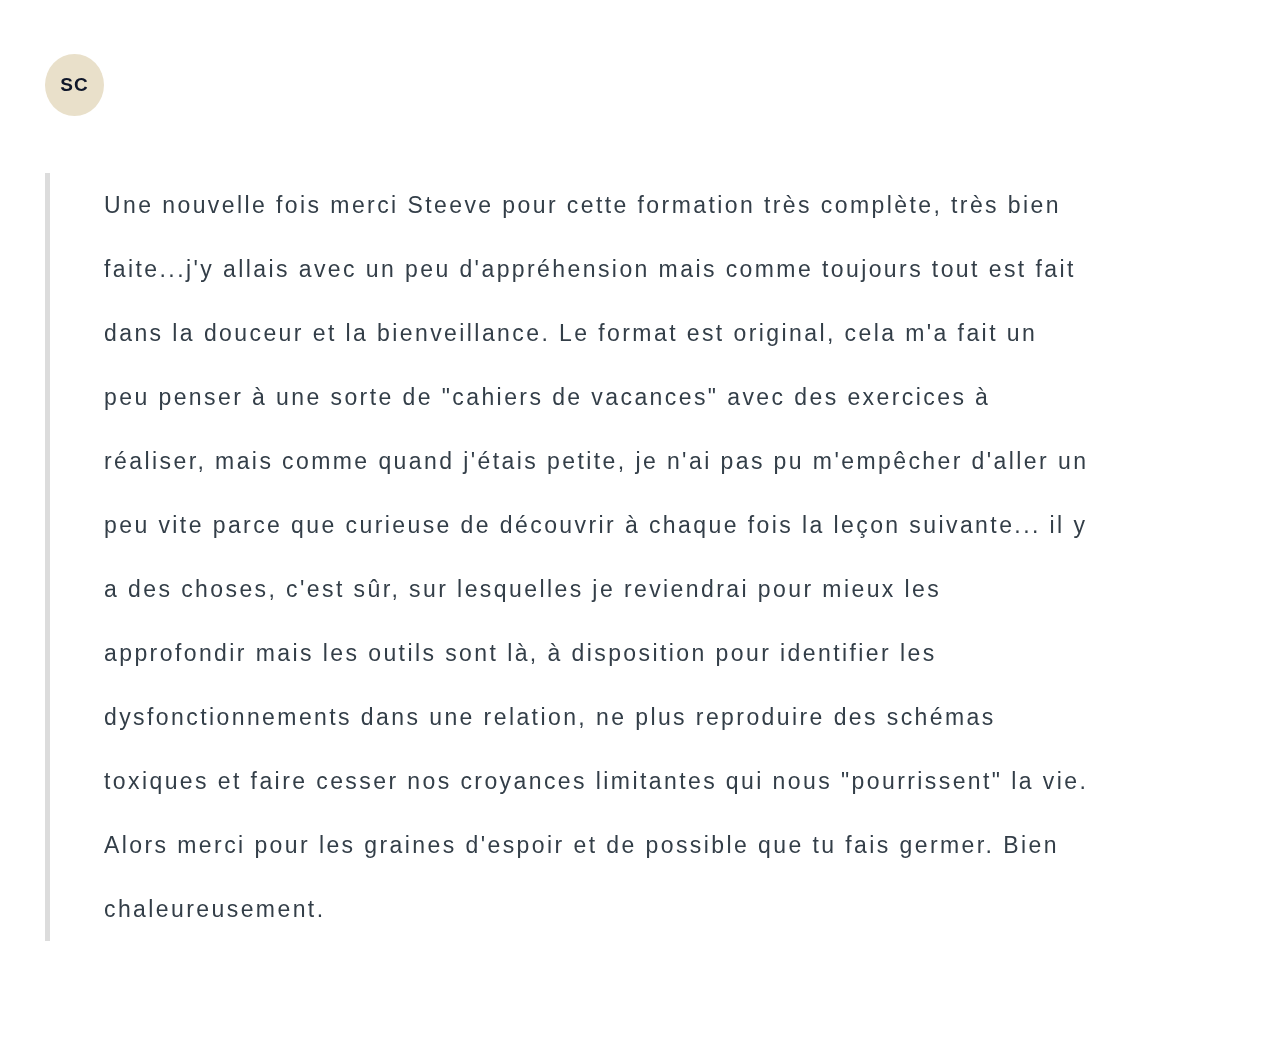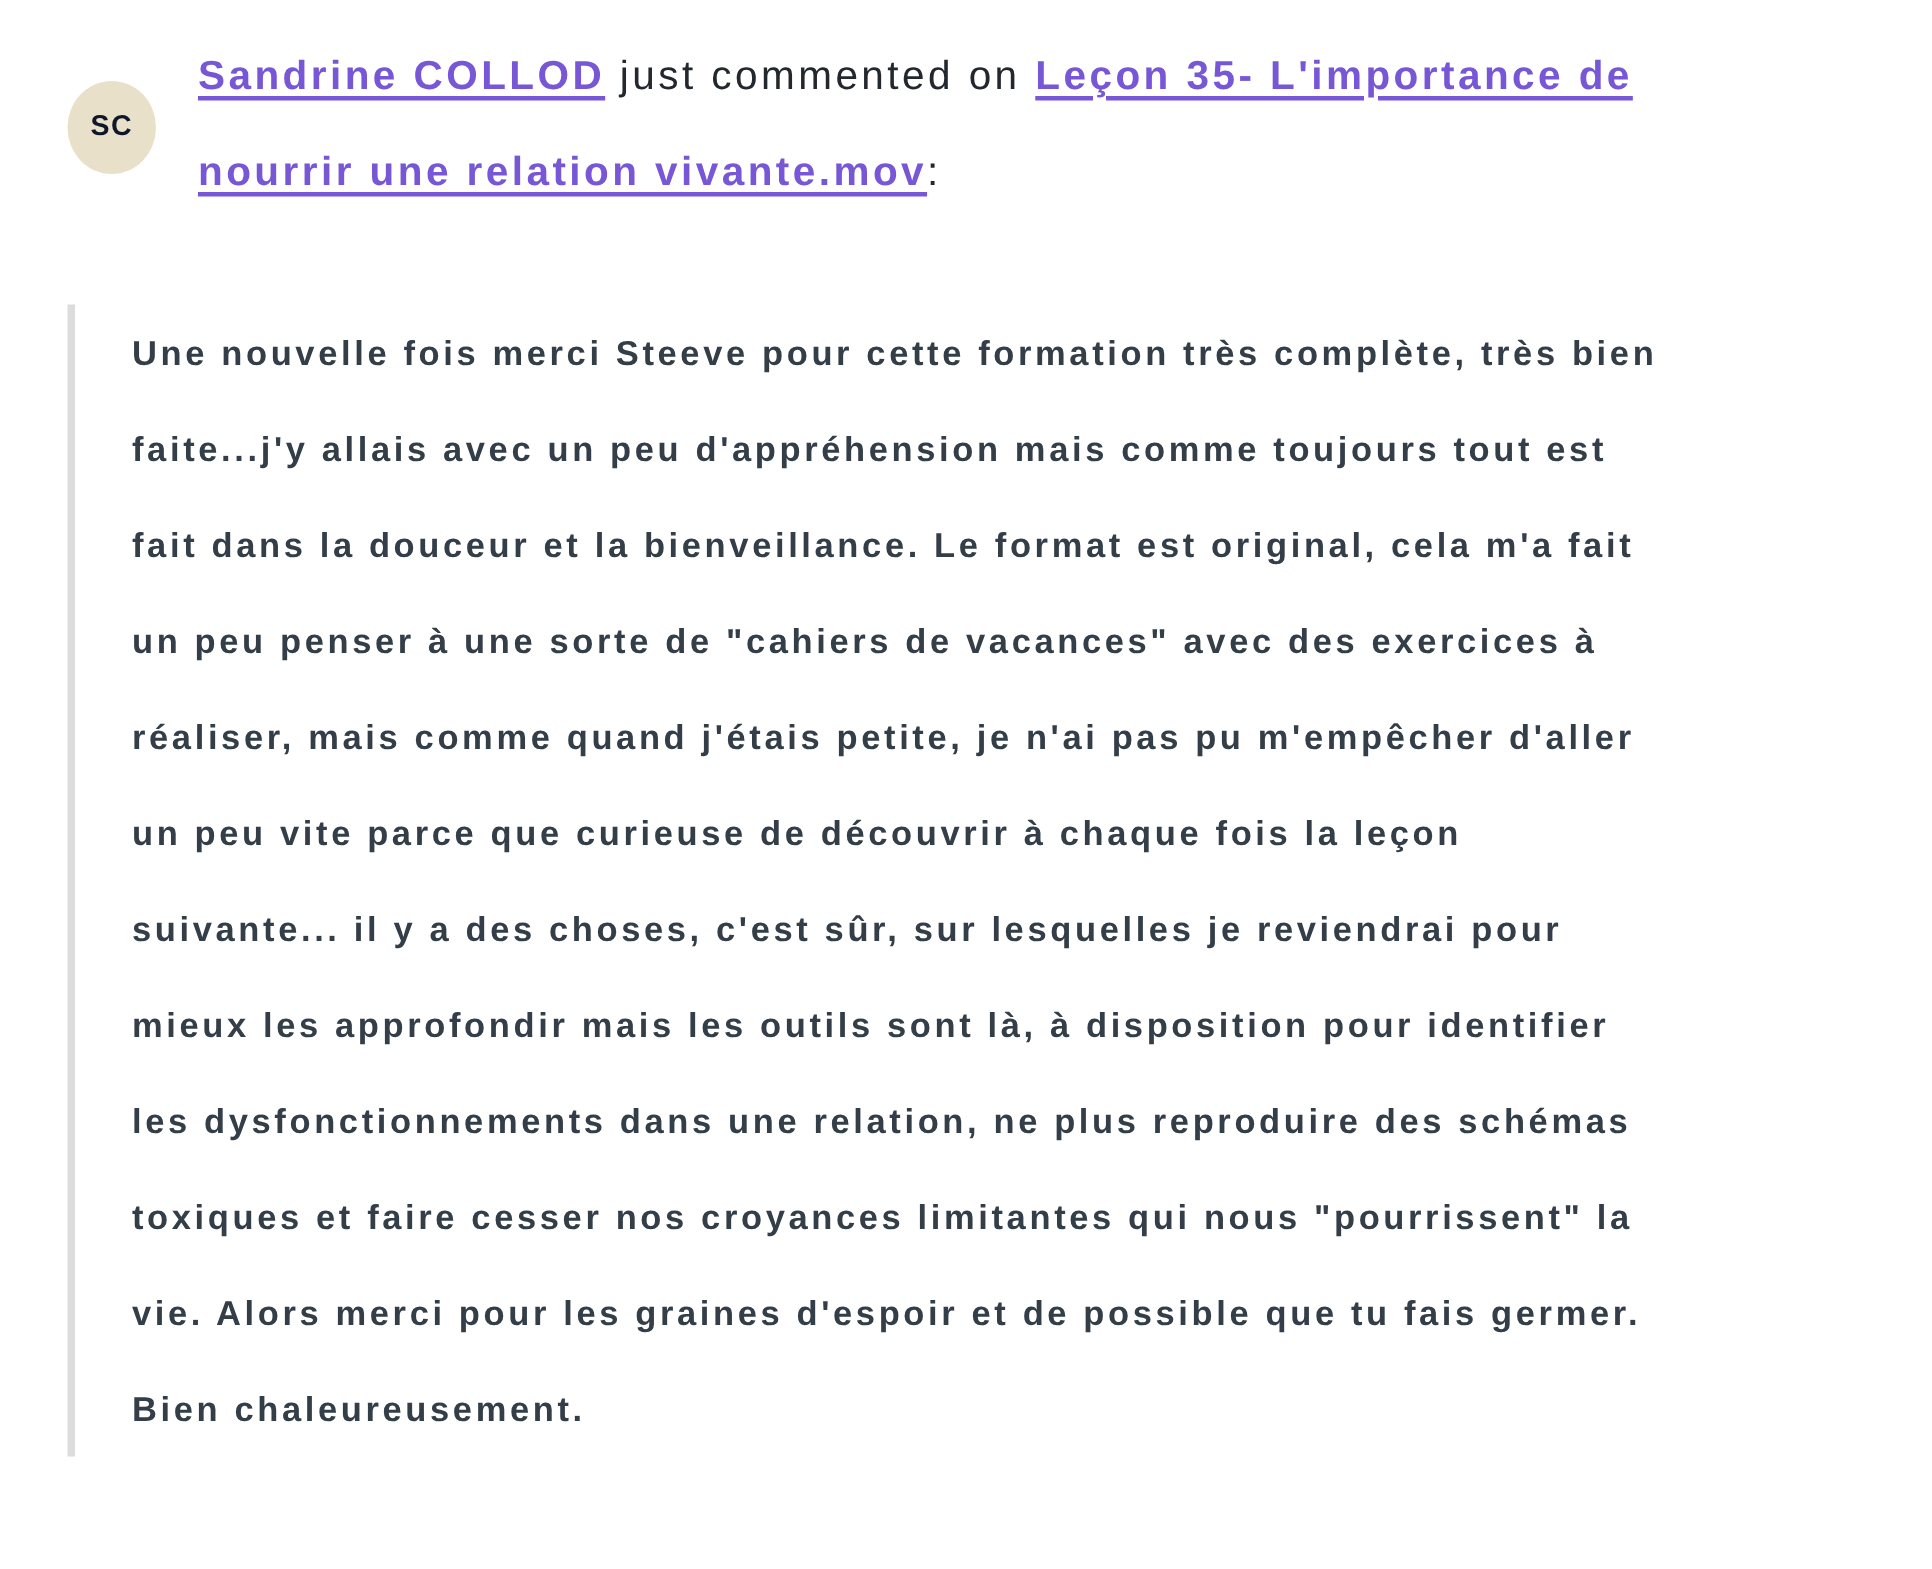--- a/index.html
+++ b/index.html
@@ -58,37 +58,36 @@
     cursor: pointer;
   }
   
   .comment {
     margin: 57px 0 0 45px;
     border-left: 5px solid #DCDCDC;
     padding: 0 0 0 38px;
     width: 1018px;
   }
   .comment p {
-    margin: 0;
+    margin: 16px;
     font-size: 23px;
     line-height: 64px;
     letter-spacing: 0.105em;
     color: #333E48;
-    font-weight: 700;
+    font-weight: 400;
   }
 </style>
 </head>
 <body>
 
 <div class="wrap">
 
   <div class="header-row">
     <div class="avatar">
       <span class="avatar-initials">SC</span>
     </div>
-    <p class="header-text"><a class="link">Sandrine COLLOD</a><span> just commented on </span><a class="link">Leçon 35- L'importance de nourrir une relation vivante.mov</a><span>:</span></p>
   </div>
 
   <blockquote class="comment">
     <p>Une nouvelle fois merci Steeve pour cette formation très complète, très bien faite...j'y allais avec un peu d'appréhension mais comme toujours tout est fait dans la douceur et la bienveillance. Le format est original, cela m'a fait un peu penser à une sorte de "cahiers de vacances" avec des exercices à réaliser, mais comme quand j'étais petite, je n'ai pas pu m'empêcher d'aller un peu vite parce que curieuse de découvrir à chaque fois la leçon suivante... il y a des choses, c'est sûr, sur lesquelles je reviendrai pour mieux les approfondir mais les outils sont là, à disposition pour identifier les dysfonctionnements dans une relation, ne plus reproduire des schémas toxiques et faire cesser nos croyances limitantes qui nous "pourrissent" la vie. Alors merci pour les graines d'espoir et de possible que tu fais germer. Bien chaleureusement.</p>
   </blockquote>
 
 </div>
 
 </body></html>

